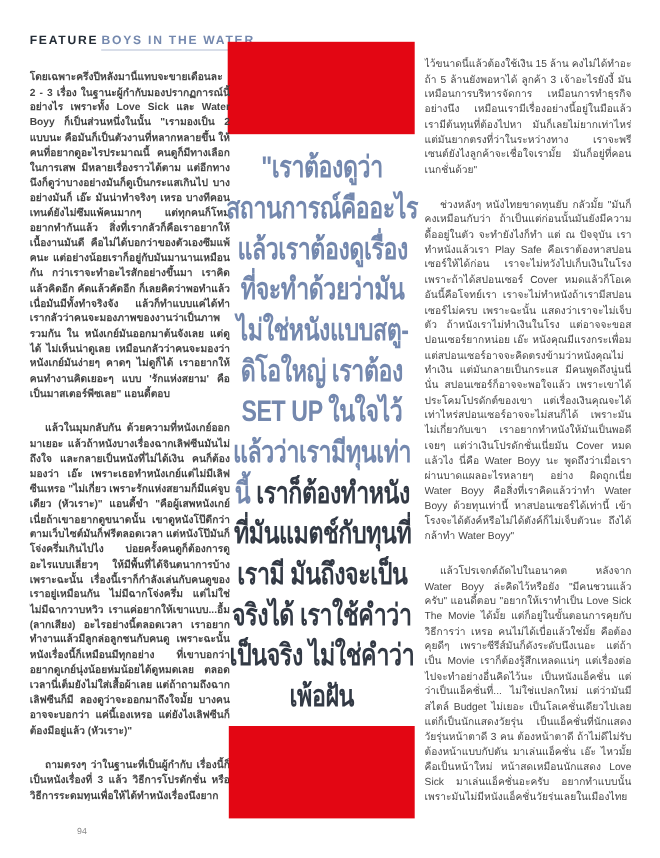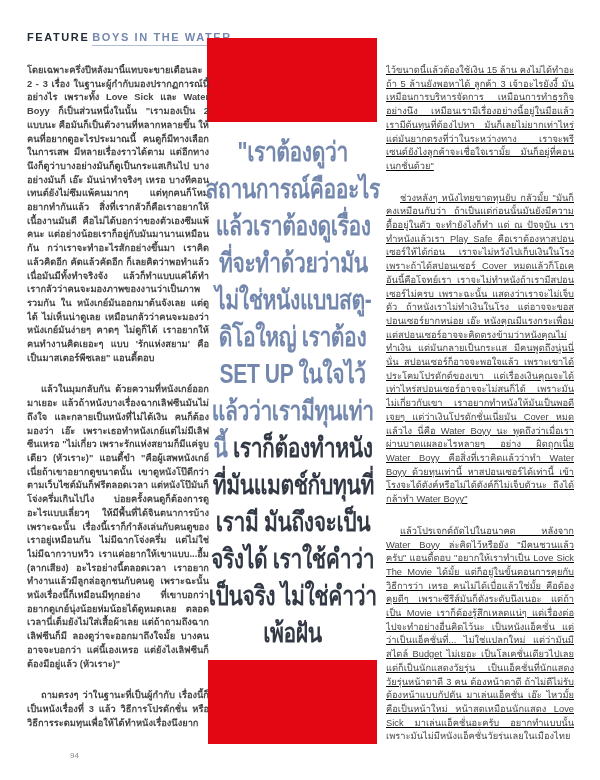--- a/index.html
+++ b/index.html
@@ -22,21 +22,21 @@
     font-size:11px;font-weight:bold;letter-spacing:1.6px;color:#232c36;
   }
   .header .title{
     font-size:11px;font-weight:bold;letter-spacing:1.6px;color:var(--blue);
     border-bottom:1.5px solid rgba(116,136,174,.55);padding-bottom:2px;margin-left:3px;
   }
 
   
   .col{position:absolute;overflow:hidden;}
   .col-left{left:27px;top:64px;width:182px;height:664px;font-weight:bold;}
-  .col-right{left:386px;top:64px;width:188px;height:676px;text-decoration:underline;}
+  .col-right{left:386px;top:52px;width:188px;height:676px;}
   .body-para{
     margin:0;font-size:9.3px;line-height:13.7px;text-align:justify;
     color:var(--body);word-break:break-word;
   }
   .body-para.indent{text-indent:14px;margin-top:18px;}
 
   
   .red-block{position:absolute;background:var(--red);}
   .red-top{left:207px;top:38px;width:170px;height:84px;}
   .red-bottom{left:208px;top:660px;width:169px;height:84px;}

